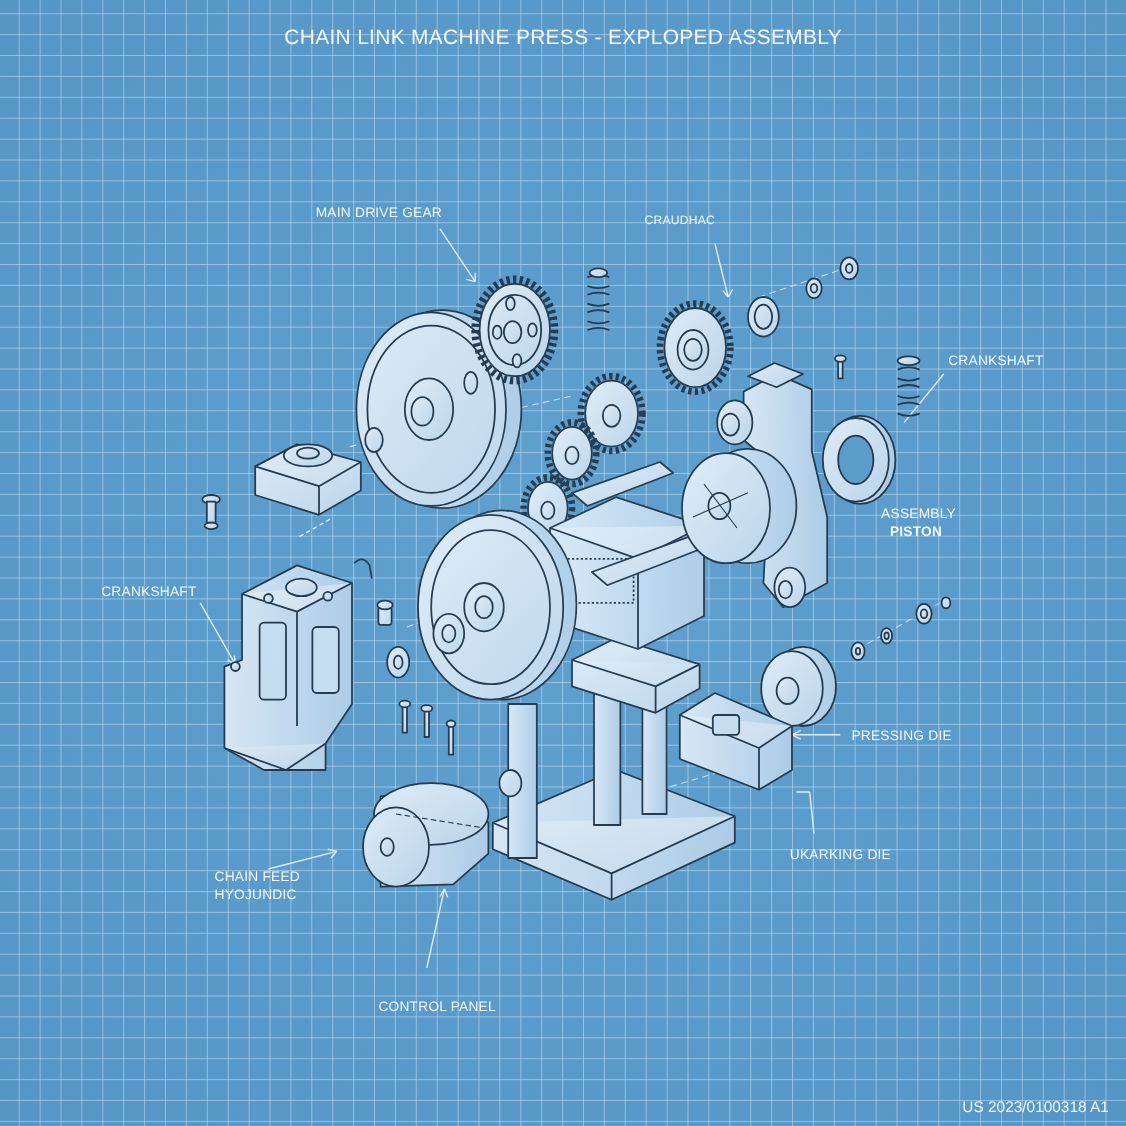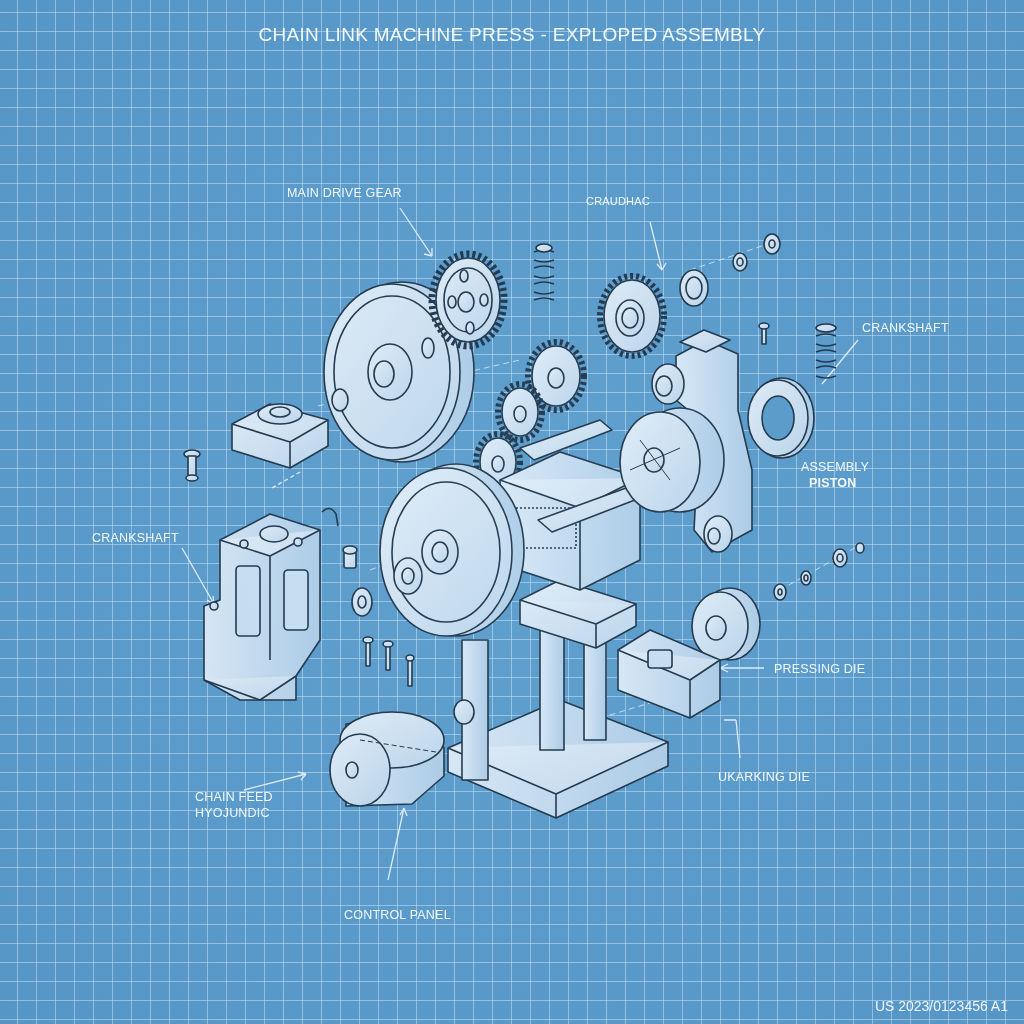--- a/index.html
+++ b/index.html
@@ -269,14 +269,14 @@
   </div>
   <div class="label" style="left:92px; top:531px;">CRANKSHAFT</div>
   <div class="label" style="left:774px; top:662px;">PRESSING DIE</div>
   <div class="label" style="left:718px; top:770px;">UKARKING DIE</div>
   <div class="label" style="left:159px; top:789px; line-height:16px;margin-left:36px;">
     <div>CHAIN FEED</div>
     <div>HYOJUNDIC</div>
   </div>
   <div class="label" style="left:344px; top:892px;margin-top:16px;">CONTROL PANEL</div>
 
-  <div class="patent">US 2023/0123456 A1</div>
+  <div class="patent">US 2023/0100318 A1</div>
 </div>
 
 </body></html>

